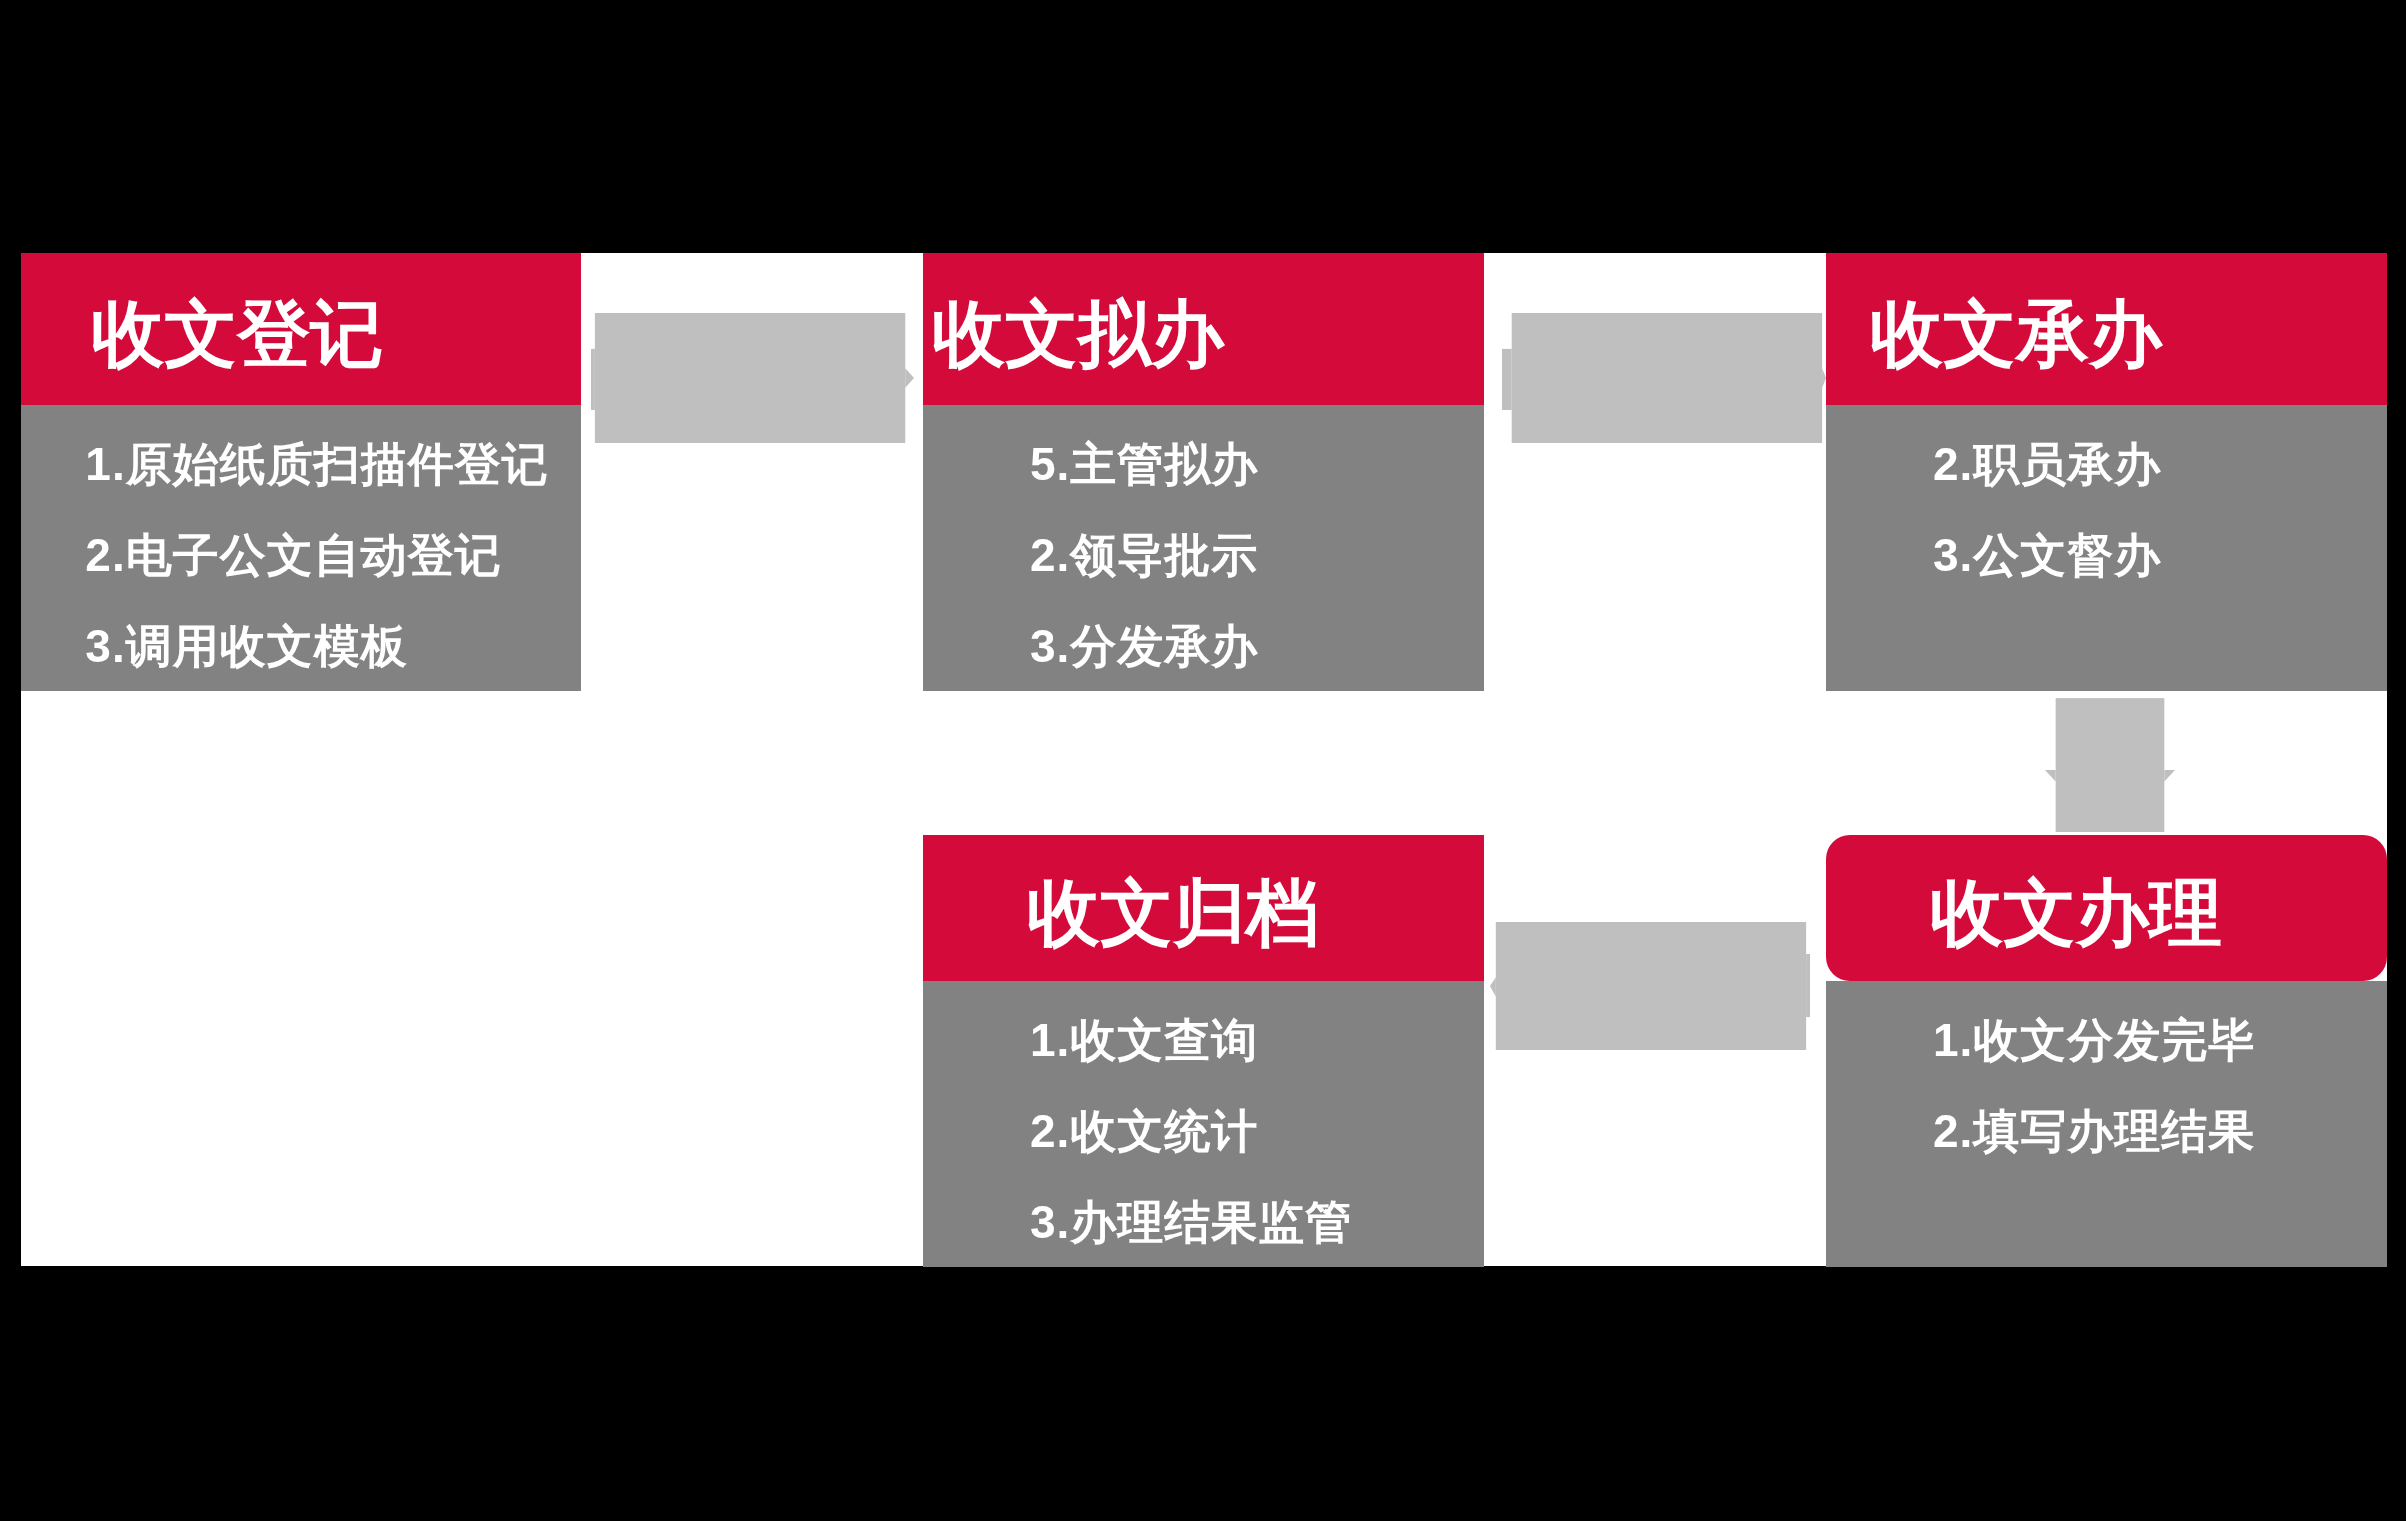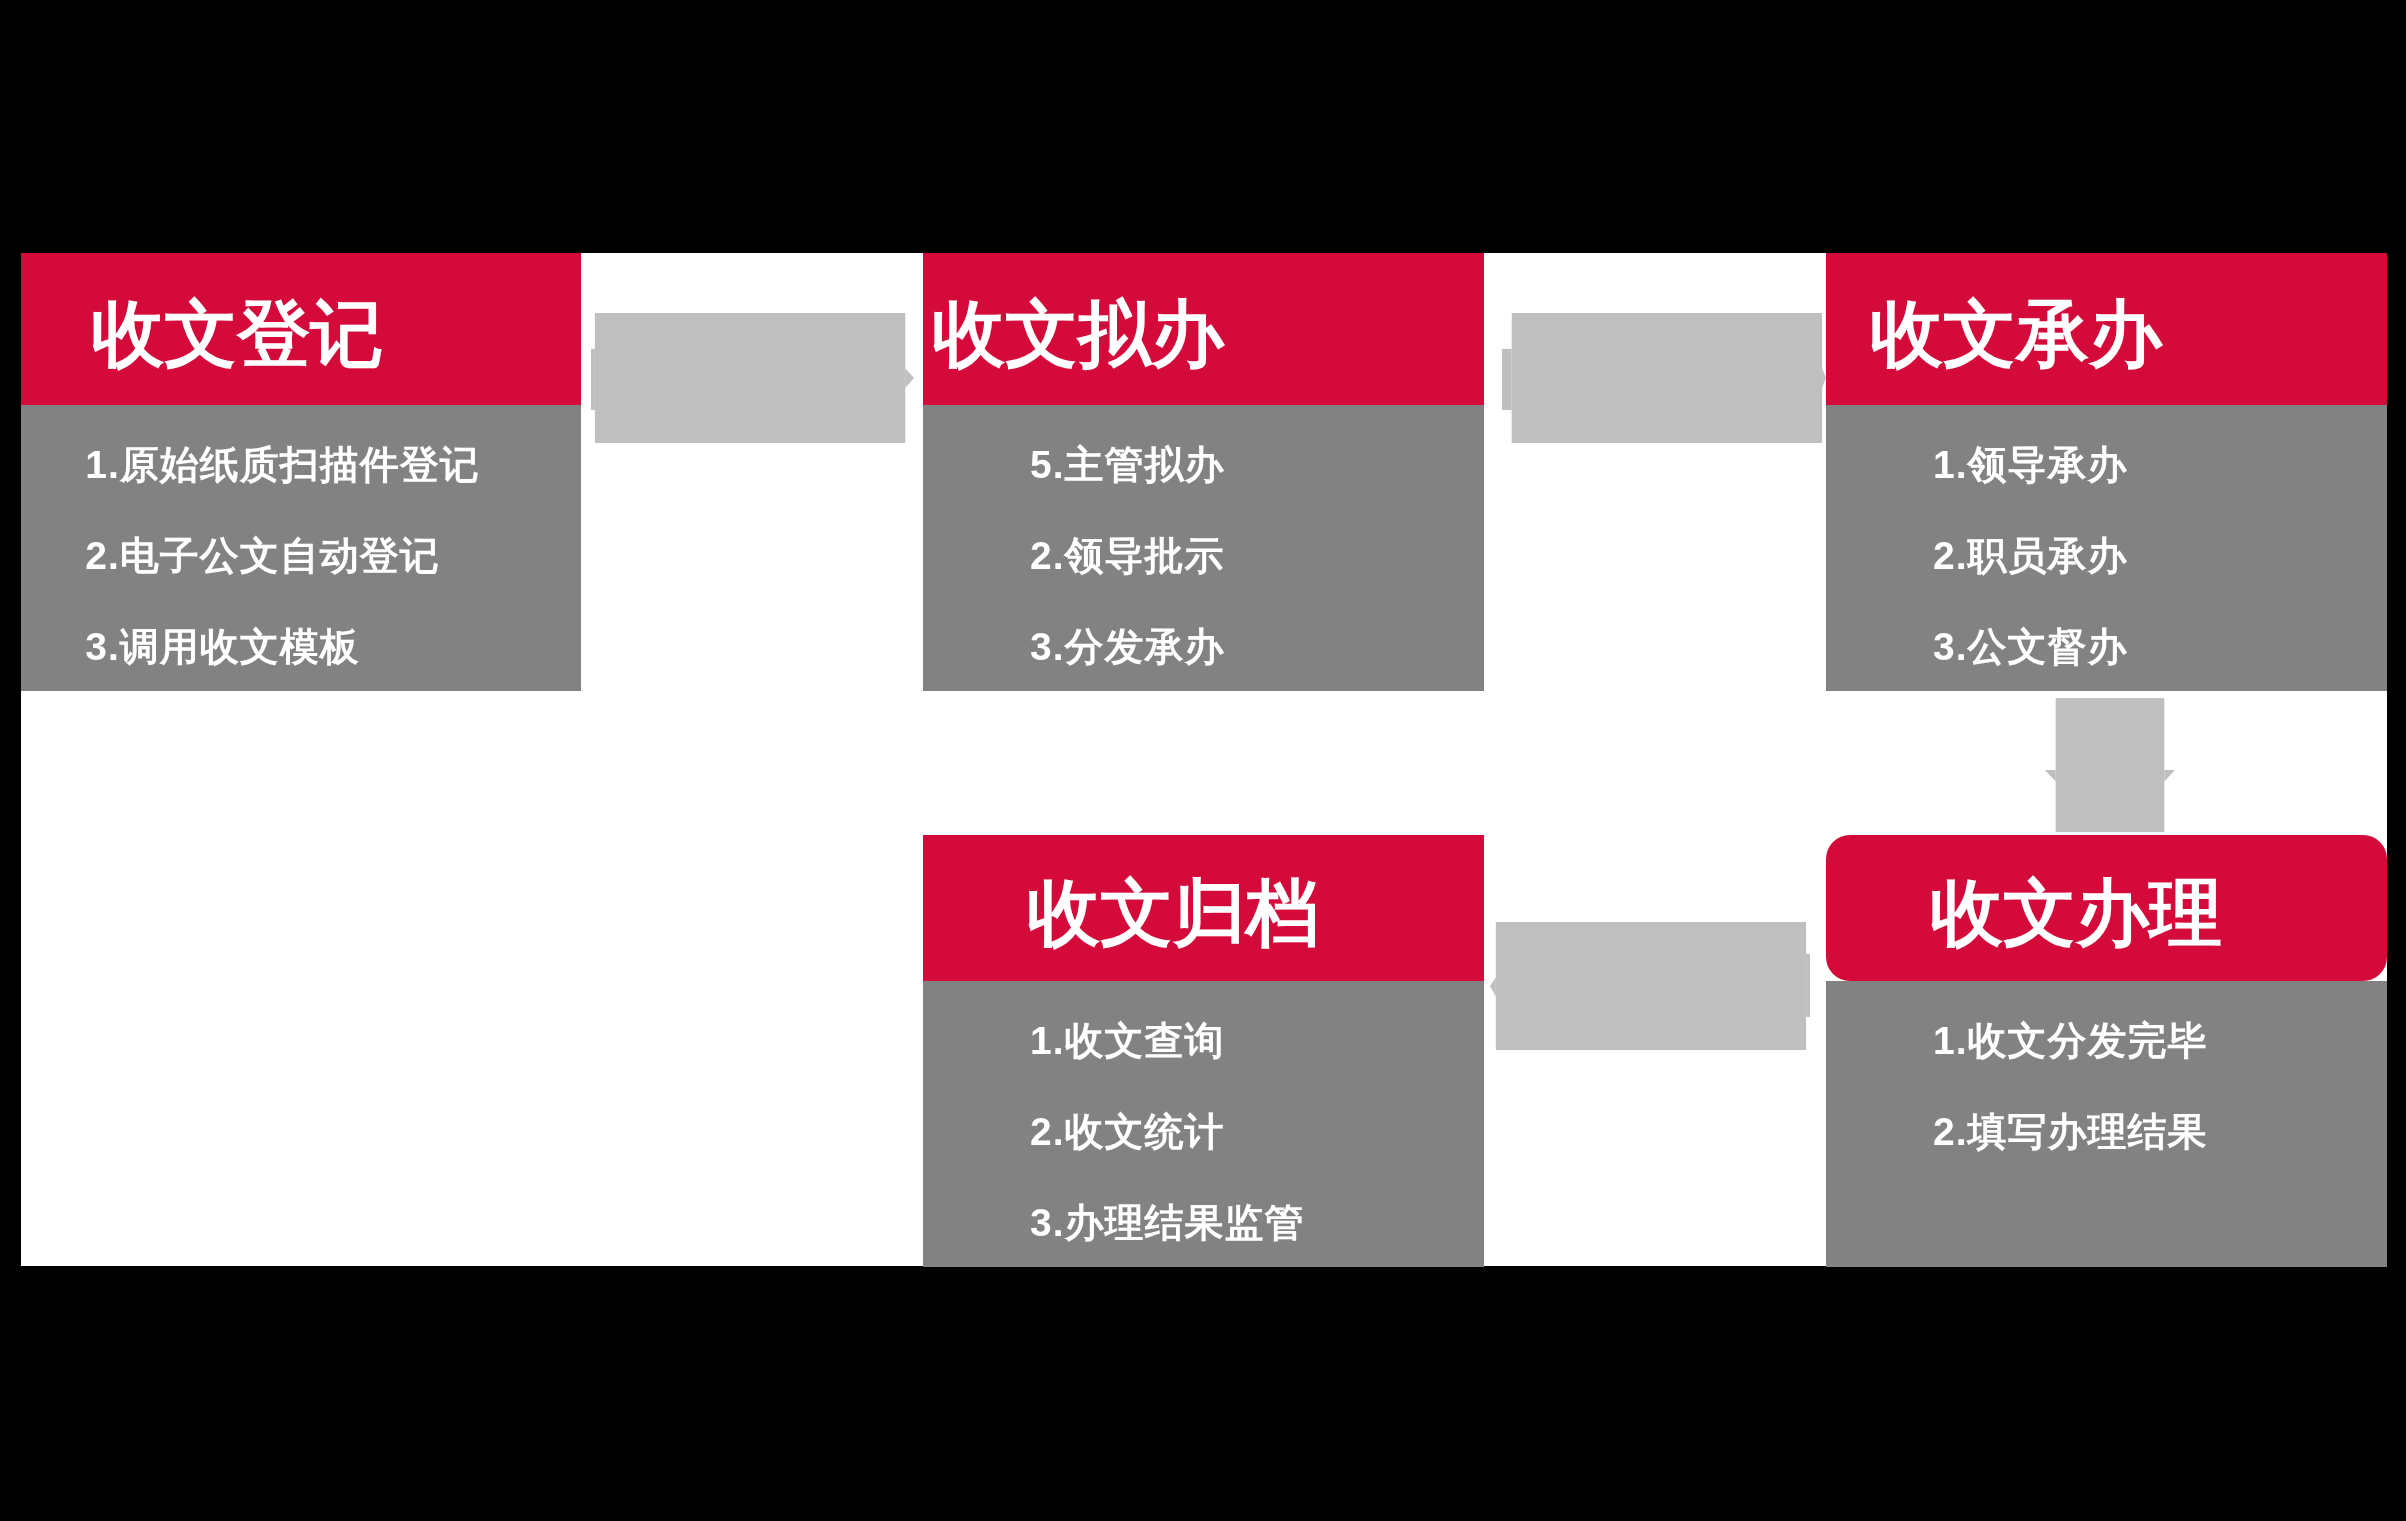--- a/index.html
+++ b/index.html
@@ -35,21 +35,21 @@
   }
   .box-bdy{
     background:var(--body-gray);
     height:286px;box-sizing:border-box;
     padding-left:var(--pi,107px);
     padding-top:14.6px;
   }
   .box-item{
     height:91px;display:flex;align-items:center;
     color:var(--text-white);
-    font-size:39px;font-weight:bold;letter-spacing:1px;
+    font-size:46px;font-weight:bold;letter-spacing:1px;
     white-space:nowrap;
   }
   .arrow{position:absolute;display:block;}
   .arrow rect,.arrow polygon{fill:var(--arrow-gray);}
 </style>
 </head>
 <body>
 
 <div class="stage">
 
@@ -75,21 +75,20 @@
       <div class="box-item">2.领导批示</div>
       <div class="box-item">3.分发承办</div>
     </div>
   </div>
 
   <div class="flow-box" style="left:1826px;top:253px;width:561px;">
     <div class="box-hdr" style="height:152px;padding-left:44px;">
       <span class="box-title">收文承办</span>
     </div>
     <div class="box-bdy">
-      <div class="box-item">1.领导承办</div>
       <div class="box-item">2.职员承办</div>
       <div class="box-item">3.公文督办</div>
     </div>
   </div>
 
   <div class="flow-box" style="left:1826px;top:835px;width:561px;">
     <div class="box-hdr" style="height:146px;border-radius:24px;">
       <span class="box-title">收文办理</span>
     </div>
     <div class="box-bdy">

